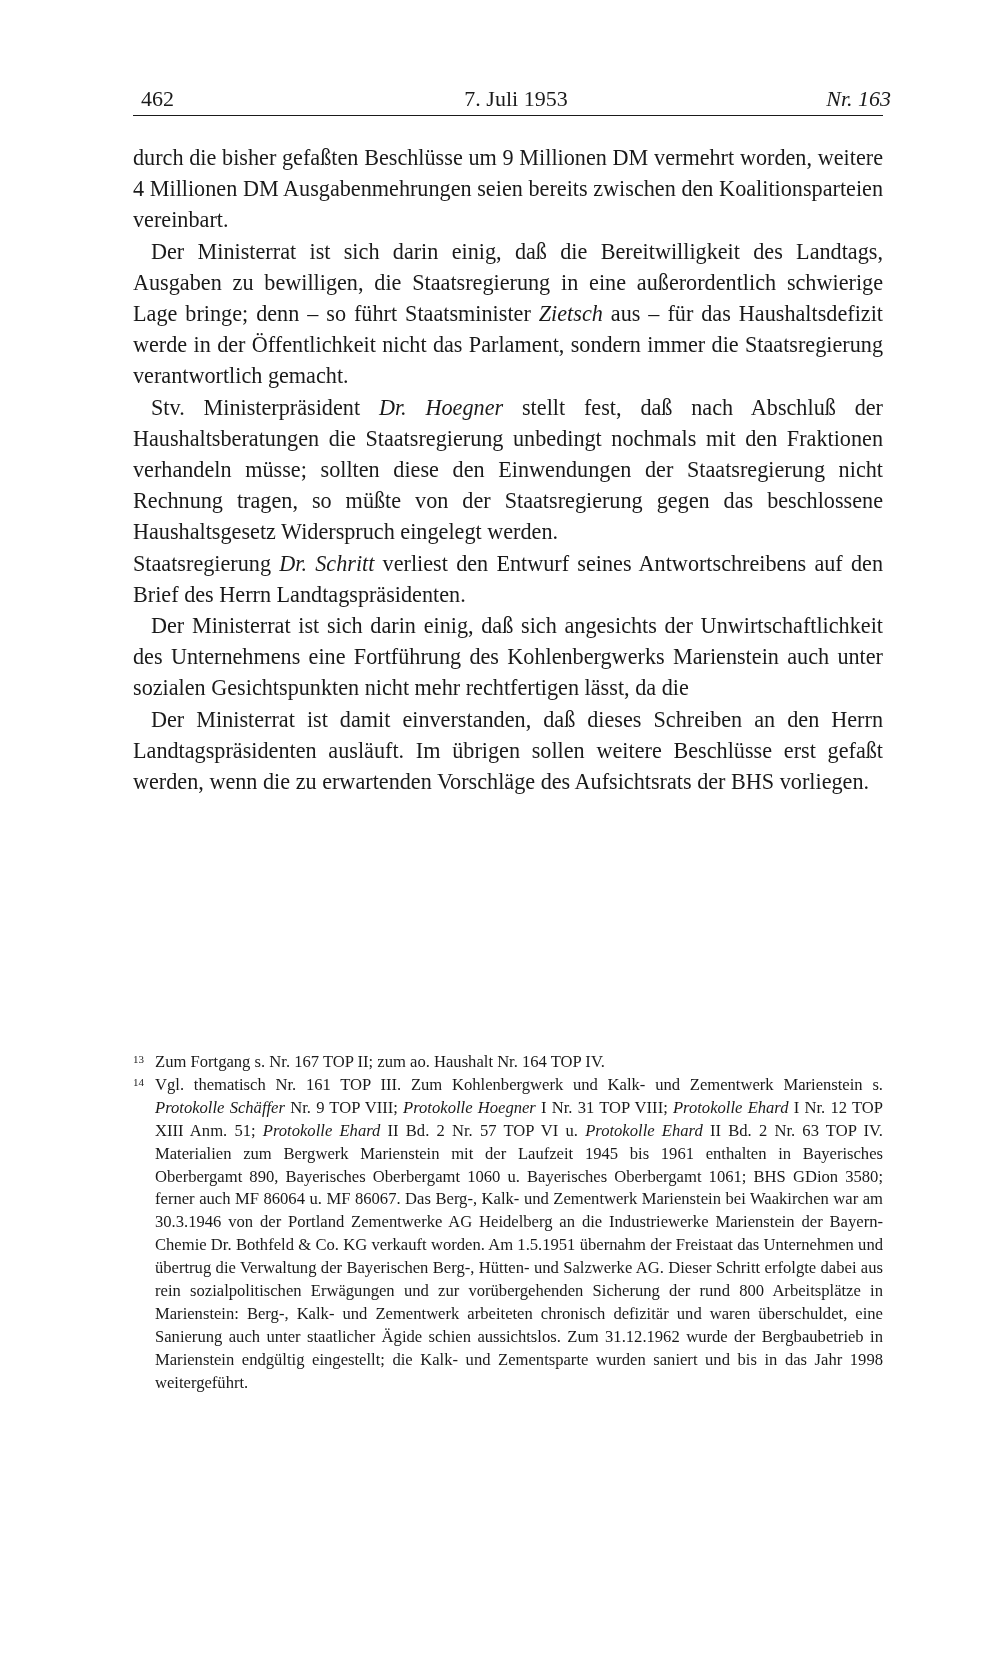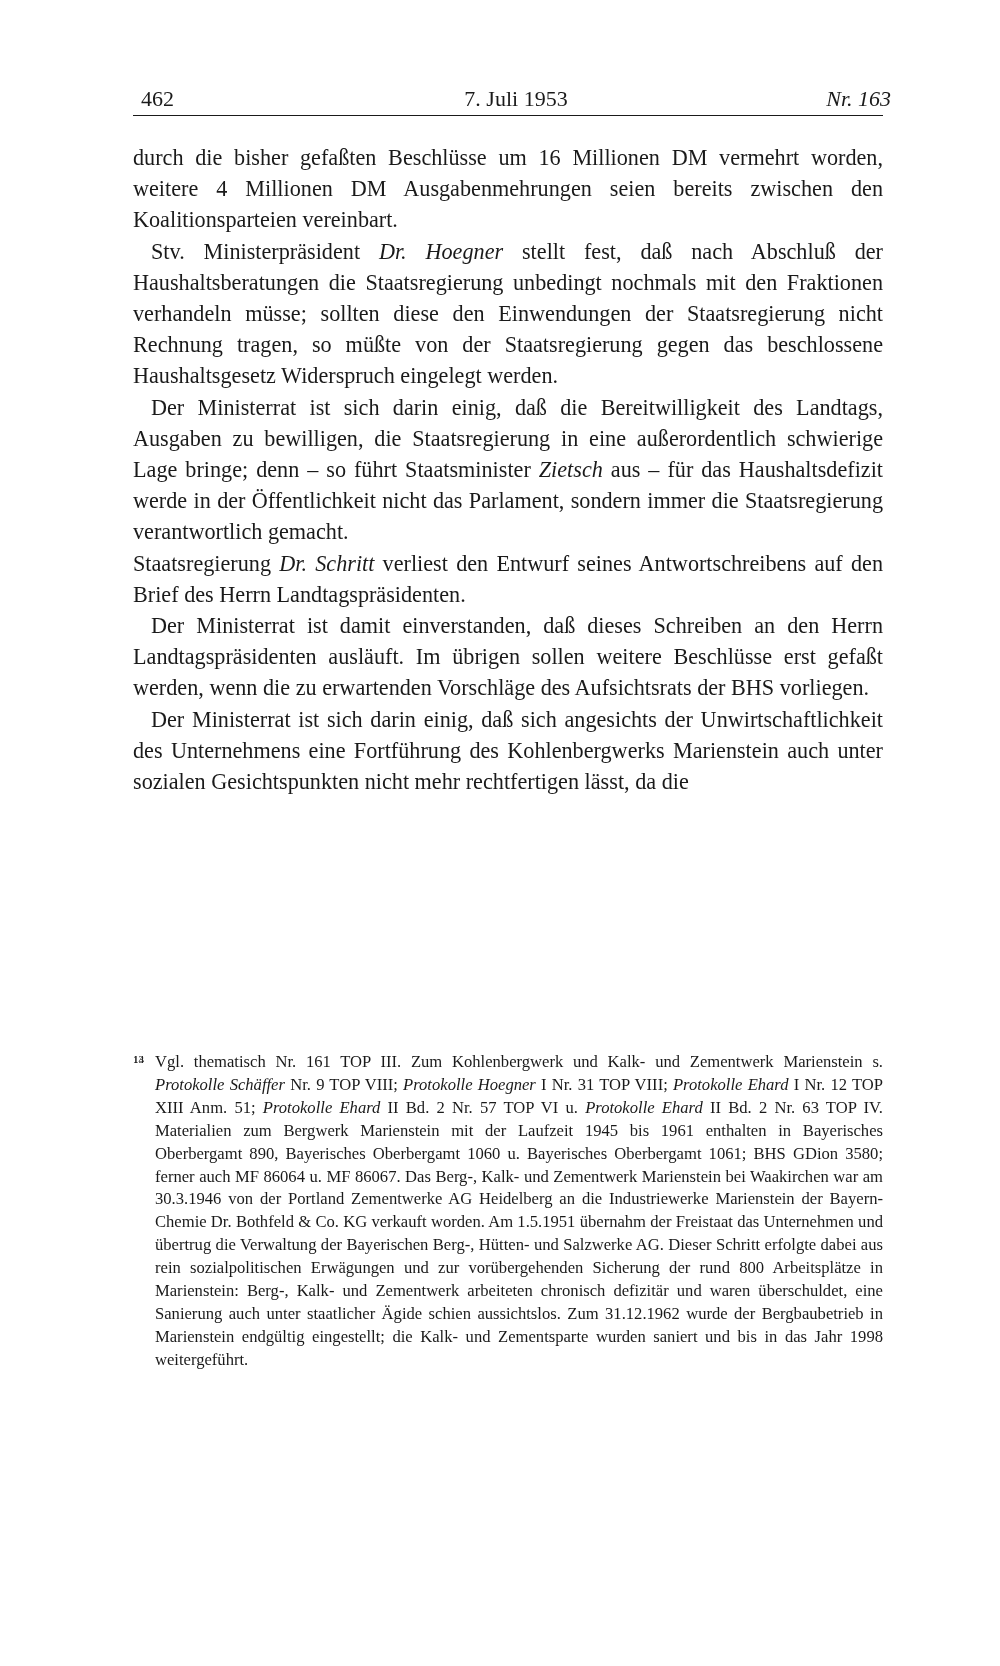--- a/index.html
+++ b/index.html
@@ -29,29 +29,30 @@
 
 <div class="page">
   <div class="header">
     <span class="left">462</span>
     <span class="center">7. Juli 1953</span>
     <span class="right">Nr. 163</span>
   </div>
   <div class="rule"></div>
 
   <div class="body">
-    <p class="noindent">durch die bisher gefaßten Beschlüsse um 16 Millionen DM vermehrt worden, weitere 4 Millionen DM Ausgabenmehrungen seien bereits zwischen den Koalitionsparteien vereinbart.</p>
+    <p class="noindent">durch die bisher gefaßten Beschlüsse um 9 Millionen DM vermehrt worden, weitere 4 Millionen DM Ausgabenmehrungen seien bereits zwischen den Koalitionsparteien vereinbart.</p>
+    <p><span>Der Ministerrat ist sich darin einig, daß die Bereitwilligkeit des Landtags, Ausgaben zu bewilligen, die Staatsregierung in eine außerordentlich schwierige Lage bringe; denn – so führt Staatsminister </span><i>Zietsch</i><span> aus – für das Haushaltsdefizit werde in der Öffentlichkeit nicht das Parlament, sondern immer die Staatsregierung verantwortlich gemacht.</span></p>
     <p><span>Stv. Ministerpräsident </span><i>Dr. Hoegner</i><span> stellt fest, daß nach Abschluß der Haushaltsberatungen die Staatsregierung unbedingt nochmals mit den Fraktionen verhandeln müsse; sollten diese den Einwendungen der Staatsregierung nicht Rechnung tragen, so müßte von der Staatsregierung gegen das beschlossene Haushaltsgesetz Widerspruch eingelegt werden.</span></p>
-    <p><span>Der Ministerrat ist sich darin einig, daß die Bereitwilligkeit des Landtags, Ausgaben zu bewilligen, die Staatsregierung in eine außerordentlich schwierige Lage bringe; denn – so führt Staatsminister </span><i>Zietsch</i><span> aus – für das Haushaltsdefizit werde in der Öffentlichkeit nicht das Parlament, sondern immer die Staatsregierung verantwortlich gemacht.</span></p>
     <p class="noindent"><span>Staatsregierung </span><i>Dr. Schritt</i><span> verliest den Entwurf seines Antwortschreibens auf den Brief des Herrn Landtagspräsidenten.</span></p>
+    <p>Der Ministerrat ist sich darin einig, daß sich angesichts der Unwirtschaftlichkeit des Unternehmens eine Fortführung des Kohlenbergwerks Marienstein auch unter sozialen Gesichtspunkten nicht mehr rechtfertigen lässt, da die</p>
     <p>Der Ministerrat ist damit einverstanden, daß dieses Schreiben an den Herrn Landtagspräsidenten ausläuft. Im übrigen sollen weitere Beschlüsse erst gefaßt werden, wenn die zu erwartenden Vorschläge des Aufsichtsrats der BHS vorliegen.</p>
-    <p>Der Ministerrat ist sich darin einig, daß sich angesichts der Unwirtschaftlichkeit des Unternehmens eine Fortführung des Kohlenbergwerks Marienstein auch unter sozialen Gesichtspunkten nicht mehr rechtfertigen lässt, da die</p>
   </div>
 
   <div class="footnotes">
     <p class="fn">
       <span class="num">13</span>
+      <span>Zum Fortgang s. Nr. 167 TOP II; zum ao. Haushalt Nr. 164 TOP IV.</span>
     </p>
     <p class="fn">
       <span class="num">14</span><span>Vgl. thematisch Nr. 161 TOP III. Zum Kohlenbergwerk und Kalk- und Zementwerk Marienstein s. </span><i>Protokolle Schäffer</i><span> Nr. 9 TOP VIII; </span><i>Protokolle Hoegner</i><span> I Nr. 31 TOP VIII; </span><i>Protokolle Ehard</i><span> I Nr. 12 TOP XIII Anm. 51; </span><i>Protokolle Ehard</i><span> II Bd. 2 Nr. 57 TOP VI u. </span><i>Protokolle Ehard</i><span> II Bd. 2 Nr. 63 TOP IV. Materialien zum Bergwerk Marienstein mit der Laufzeit 1945 bis 1961 enthalten in Bayerisches Oberbergamt 890, Bayerisches Oberbergamt 1060 u. Bayerisches Oberbergamt 1061; BHS GDion 3580; ferner auch MF 86064 u. MF 86067. Das Berg-, Kalk- und Zementwerk Marienstein bei Waakirchen war am 30.3.1946 von der Portland Zementwerke AG Heidelberg an die Industriewerke Marienstein der Bayern-Chemie Dr. Bothfeld &amp; Co. KG verkauft worden. Am 1.5.1951 übernahm der Freistaat das Unternehmen und übertrug die Verwaltung der Bayerischen Berg-, Hütten- und Salzwerke AG. Dieser Schritt erfolgte dabei aus rein sozialpolitischen Erwägungen und zur vorübergehenden Sicherung der rund 800 Arbeitsplätze in Marienstein: Berg-, Kalk- und Zementwerk arbeiteten chronisch defizitär und waren überschuldet, eine Sanierung auch unter staatlicher Ägide schien aussichtslos. Zum 31.12.1962 wurde der Bergbaubetrieb in Marienstein endgültig eingestellt; die Kalk- und Zementsparte wurden saniert und bis in das Jahr 1998 weitergeführt.</span>
     </p>
   </div>
 </div>
 
 </body></html>

